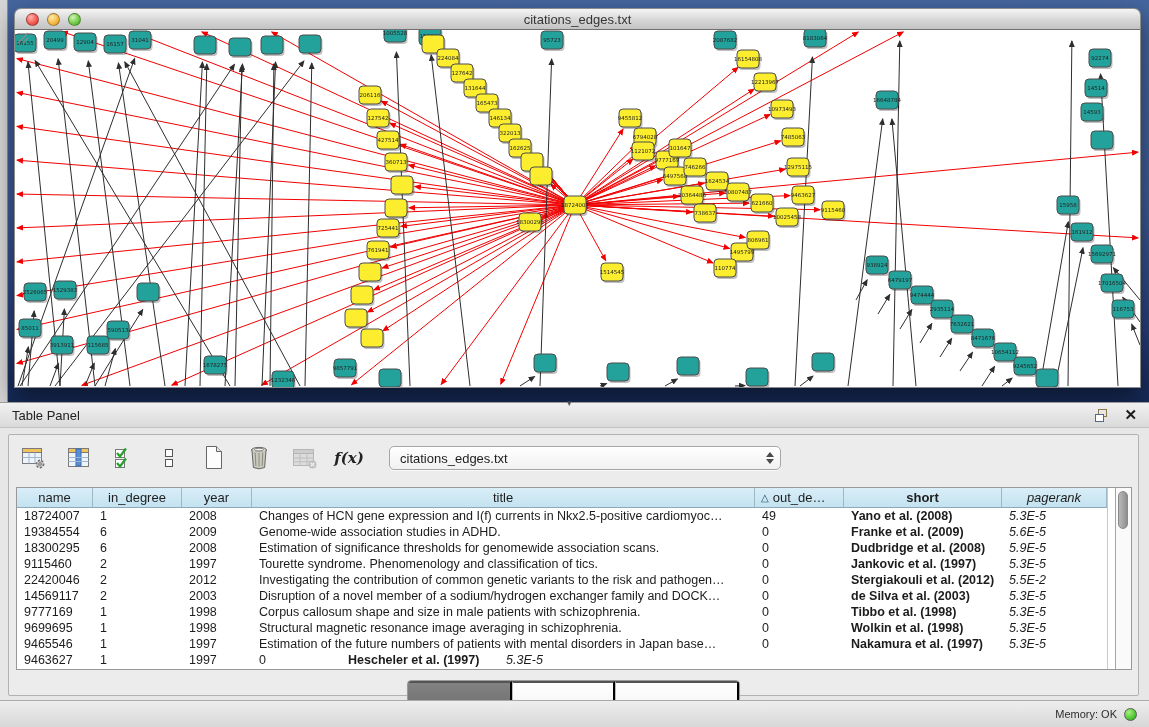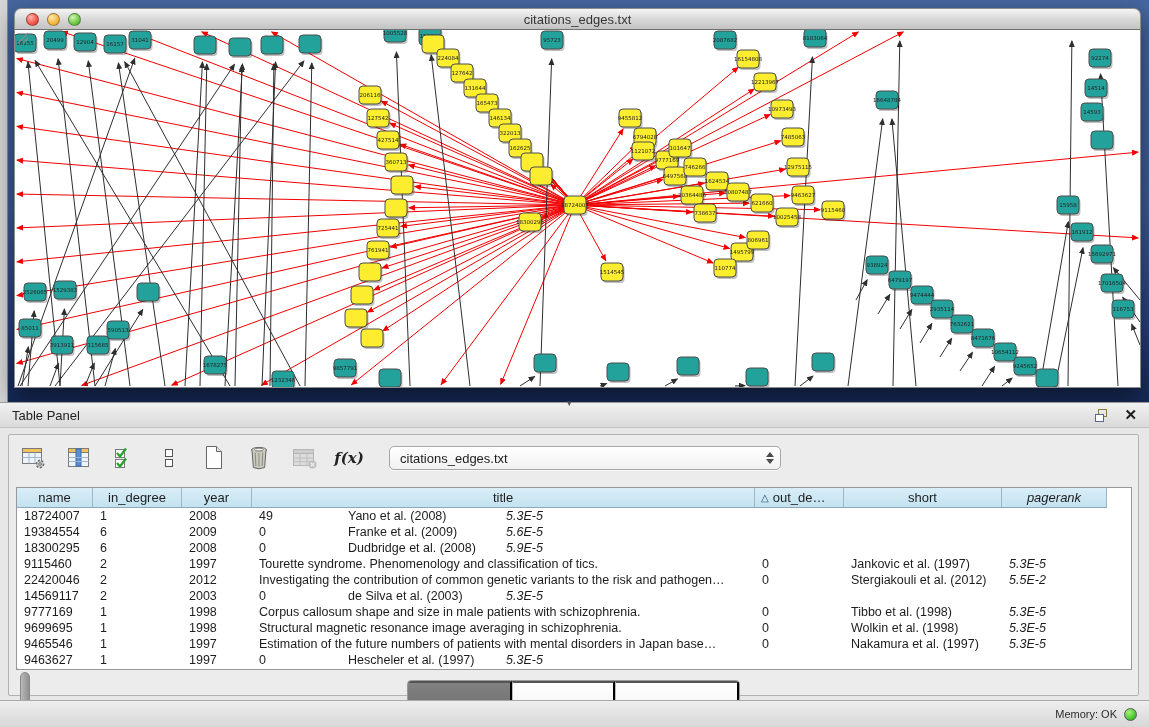--- a/index.html
+++ b/index.html
@@ -46,33 +46,33 @@
   .combo{margin-left:10px;width:392px;height:24px;border:1px solid #a6a6a6;border-radius:5px;
          background:linear-gradient(#ffffff,#f1f1f1);display:flex;align-items:center;
          padding:0 6px 0 10px;font-size:13px;color:#1d1d1d;box-sizing:border-box;
          box-shadow:0 1px 0 rgba(255,255,255,.7);}
   .combo-arrows{margin-left:auto;display:flex;flex-direction:column;gap:2px;}
   .combo-arrows i{display:block;width:0;height:0;border-left:4px solid transparent;
                   border-right:4px solid transparent;}
   .combo-arrows .up{border-bottom:5px solid #4a4a4a;}
   .combo-arrows .down{border-top:5px solid #4a4a4a;}
   .table-region{position:absolute;left:7px;top:52px;width:1116px;height:183px;background:#fff;
-                border:1px solid #989898;box-sizing:border-box;display:flex;flex-direction:column;}
+                border:1px solid #989898;box-sizing:border-box;display:flex;}
   .tgrid{width:1090px;}
   .thead{height:20px;display:flex;background:linear-gradient(#d9eef8,#c3e2f0);
          border-bottom:1px solid #8fa9ba;box-sizing:border-box;}
   .hcell{font-size:13px;color:#1d1d1d;display:flex;align-items:center;justify-content:center;
          border-right:1px solid #9db7c6;box-sizing:border-box;overflow:hidden;white-space:nowrap;}
   .hcell.sorted{justify-content:flex-start;padding-left:6px;}
   .hcell .tri{font-size:10px;margin-right:4px;color:#1a4a66;}
   .rows{font-size:12.5px;color:#1c1c1c;}
   .trow{height:16px;display:flex;}
   .tcell{padding-left:7px;line-height:16px;white-space:nowrap;overflow:hidden;box-sizing:border-box;}
   .col-0{width:76px;}.col-1{width:89px;}.col-2{width:70px;}.col-3{width:503px;}
-  .col-4{width:89px;}.col-5{width:158px;}.col-6{width:105px;font-style:italic;}
+  .col-4{width:89px;}.col-5{width:158px;font-weight:bold;}.col-6{width:105px;font-style:italic;}
   .filler{flex:1;border-left:1px solid #c9c9c9;}
   .vscroll{width:15px;border-left:1px solid #a5a5a5;background:#fafafa;position:relative;}
   .vthumb{position:absolute;left:2px;top:3px;width:10px;height:38px;border-radius:6px;
           background:linear-gradient(90deg,#b9b9b9,#8f8f8f);border:1px solid #8a8a8a;box-sizing:border-box;}
   .tabsrow{position:absolute;left:0;right:0;top:245px;display:flex;justify-content:center;}
   .segmented{display:flex;height:21px;border:1px solid #9b9b9b;border-radius:4px;overflow:hidden;
              background:#fdfdfd;box-shadow:0 1px 1px rgba(0,0,0,.15);}
   .seg{padding:16px 13px;font-size:15px;line-height:21px;color:#141414;border-left:1px solid #bcbcbc;
        background:linear-gradient(#ffffff,#f2f2f2);}
   .seg:first-child{border-left:none;}
@@ -621,36 +621,39 @@
             </div>
             <div class="hcell col-6">
               <span>pagerank</span>
             </div>
           </div>
         <div class="rows" id="rows">
             <div class="trow">
               <div class="tcell col-0">18724007</div>
               <div class="tcell col-1">1</div>
               <div class="tcell col-2">2008</div>
+              <div class="tcell col-3">Changes of HCN gene expression and I(f) currents in Nkx2.5-positive cardiomyoc…</div>
               <div class="tcell col-4">49</div>
               <div class="tcell col-5">Yano et al. (2008)</div>
               <div class="tcell col-6">5.3E-5</div>
             </div>
             <div class="trow">
               <div class="tcell col-0">19384554</div>
               <div class="tcell col-1">6</div>
               <div class="tcell col-2">2009</div>
+              <div class="tcell col-3">Genome-wide association studies in ADHD.</div>
               <div class="tcell col-4">0</div>
               <div class="tcell col-5">Franke et al. (2009)</div>
               <div class="tcell col-6">5.6E-5</div>
             </div>
             <div class="trow">
               <div class="tcell col-0">18300295</div>
               <div class="tcell col-1">6</div>
               <div class="tcell col-2">2008</div>
+              <div class="tcell col-3">Estimation of significance thresholds for genomewide association scans.</div>
               <div class="tcell col-4">0</div>
               <div class="tcell col-5">Dudbridge et al. (2008)</div>
               <div class="tcell col-6">5.9E-5</div>
             </div>
             <div class="trow">
               <div class="tcell col-0">9115460</div>
               <div class="tcell col-1">2</div>
               <div class="tcell col-2">1997</div>
               <div class="tcell col-3">Tourette syndrome. Phenomenology and classification of tics.</div>
               <div class="tcell col-4">0</div>
@@ -663,20 +666,21 @@
               <div class="tcell col-2">2012</div>
               <div class="tcell col-3">Investigating the contribution of common genetic variants to the risk and pathogen…</div>
               <div class="tcell col-4">0</div>
               <div class="tcell col-5">Stergiakouli et al. (2012)</div>
               <div class="tcell col-6">5.5E-2</div>
             </div>
             <div class="trow">
               <div class="tcell col-0">14569117</div>
               <div class="tcell col-1">2</div>
               <div class="tcell col-2">2003</div>
+              <div class="tcell col-3">Disruption of a novel member of a sodium/hydrogen exchanger family and DOCK…</div>
               <div class="tcell col-4">0</div>
               <div class="tcell col-5">de Silva et al. (2003)</div>
               <div class="tcell col-6">5.3E-5</div>
             </div>
             <div class="trow">
               <div class="tcell col-0">9777169</div>
               <div class="tcell col-1">1</div>
               <div class="tcell col-2">1998</div>
               <div class="tcell col-3">Corpus callosum shape and size in male patients with schizophrenia.</div>
               <div class="tcell col-4">0</div>

